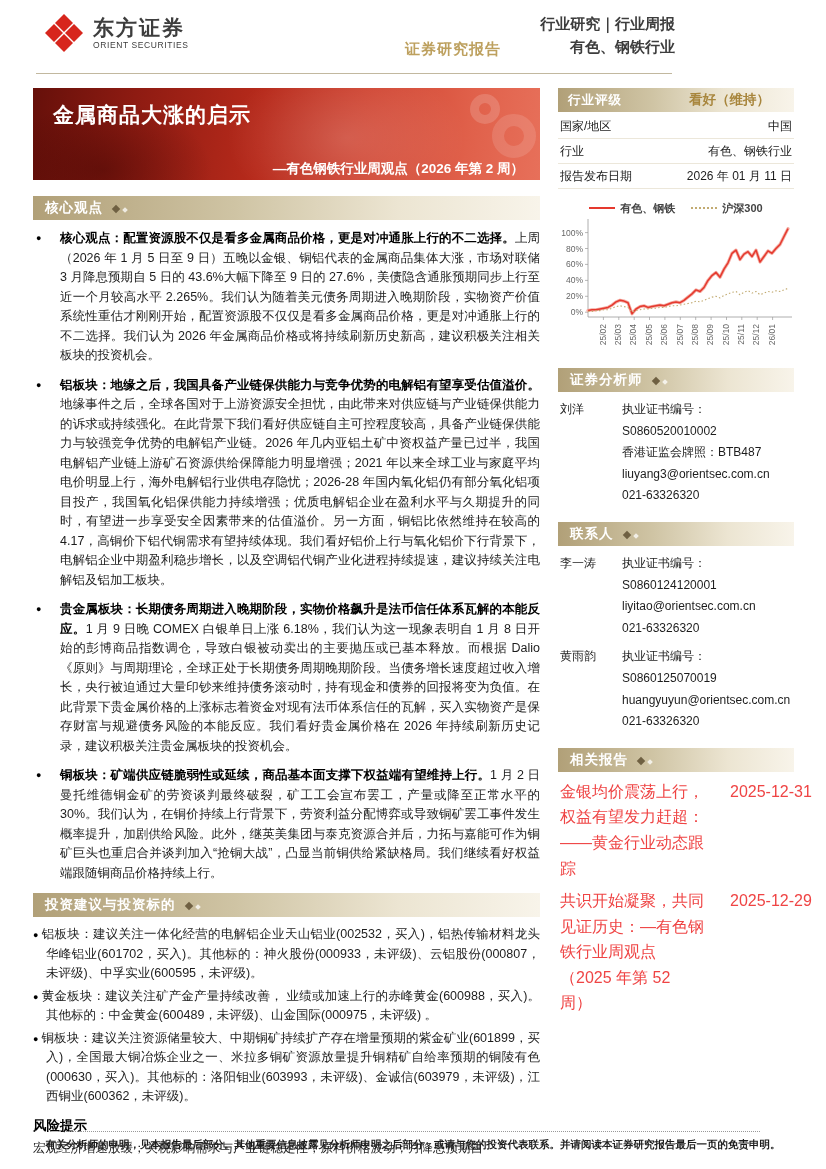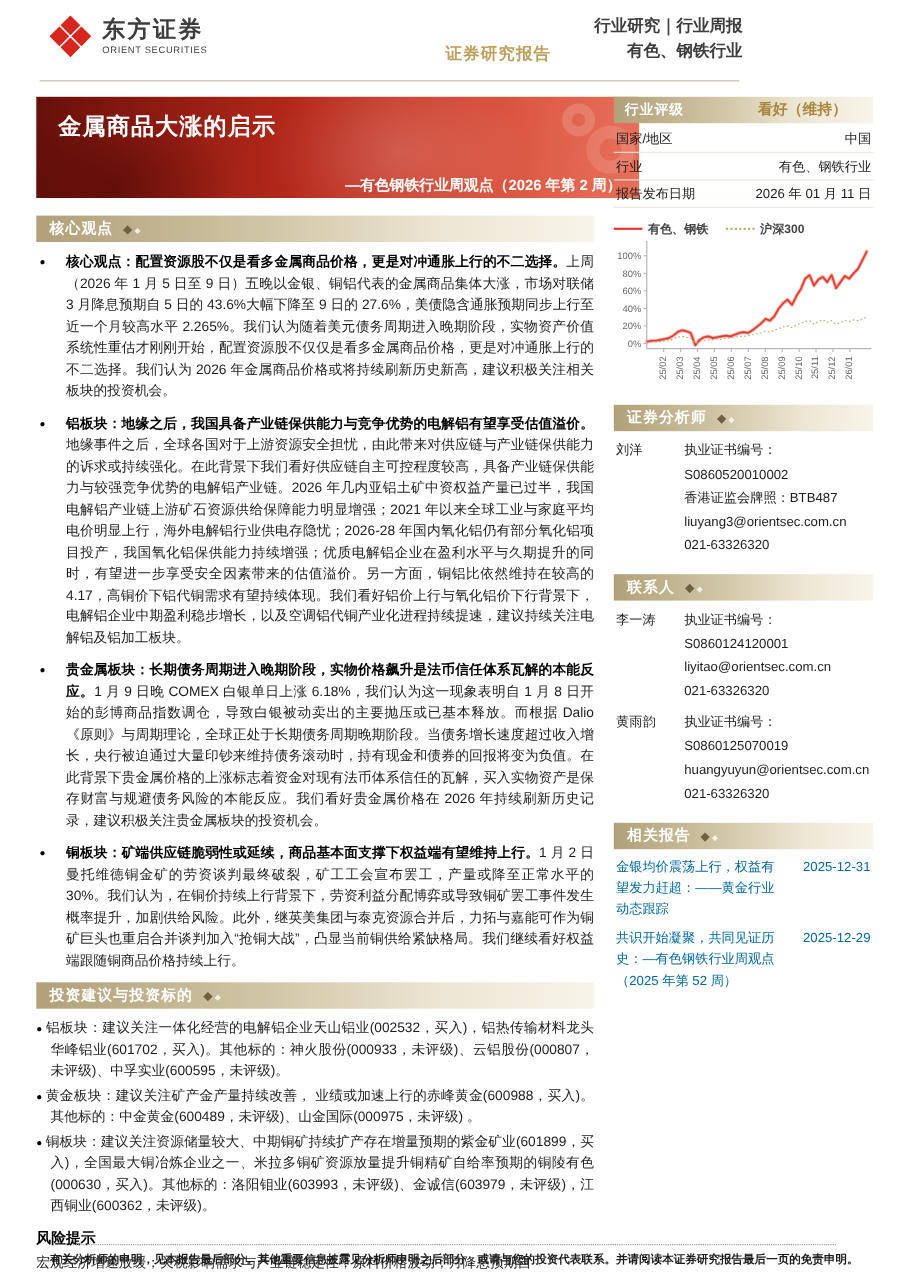--- a/index.html
+++ b/index.html
@@ -21,21 +21,21 @@
   .logo-mark{width:40px;height:40px;display:block}
   .logo-text .cn{font-size:21px;font-weight:bold;color:#3d3d3d;letter-spacing:2px;line-height:1.1}
   .logo-text .en{font-size:8.5px;font-weight:normal;color:#3d3d3d;letter-spacing:.6px}
   .center-title{position:absolute;left:368px;top:40px;width:170px;text-align:center;
     font-size:15px;font-weight:bold;color:#bda05e;letter-spacing:1px}
   .hdr-right{position:absolute;right:33px;top:12px;text-align:right;line-height:1.55}
   .hdr-right .l1{font-size:15px;font-weight:bold;color:#3d3d3d}
   .hdr-right .l2{font-size:15px;font-weight:bold;color:#3d3d3d}
   .hdr-rule{position:absolute;top:73px;left:36px;right:36px;border-top:1px solid #c2b89f}
   
-  .banner{position:absolute;left:33px;top:88px;width:548px;height:92px;overflow:hidden;
+  .banner{position:absolute;left:33px;top:88px;width:507px;height:92px;overflow:hidden;
     background:linear-gradient(96deg,#66100a 0%,#8e1b12 20%,#b72a1b 45%,#cf4330 65%,#e0604a 85%,#e7705a 100%)}
   .banner .glow{position:absolute;left:38%;top:-30px;width:240px;height:160px;
     background:radial-gradient(ellipse,rgba(255,255,255,.16),transparent 70%)}
   .banner .shade{position:absolute;left:-40px;bottom:-60px;width:220px;height:140px;
     background:radial-gradient(ellipse,rgba(60,5,2,.45),transparent 70%)}
   .ring{position:absolute;border-radius:50%;border-style:solid;border-color:rgba(255,255,255,.16)}
   .ring.r1{right:40px;top:6px;width:30px;height:30px;border-width:9px}
   .ring.r2{right:4px;top:26px;width:44px;height:44px;border-width:12px;border-color:rgba(255,255,255,.13)}
   .banner-title{position:absolute;left:20px;top:13px;font-size:21px;font-weight:bold;color:#fff;letter-spacing:1px}
   .banner-sub{position:absolute;right:16px;bottom:2px;font-size:13.5px;font-weight:bold;color:#fff}
@@ -63,30 +63,30 @@
   .sidebar{position:absolute;left:558px;top:88px;width:236px}
   .rating-bar{display:flex;justify-content:space-between;align-items:center;height:24px;padding:0 24px 0 10px;
     background:linear-gradient(to right,var(--bar-dark) 0%,#cfc4a4 40%,#ece5d2 70%,#f8f4ea 100%)}
   .rating-label{color:#fff;font-weight:bold;font-size:12.5px;letter-spacing:1px}
   .rating-value{color:var(--accent-gold);font-weight:bold;font-size:13.5px}
   .info-rows{margin-top:2px}
   .info-row{display:flex;justify-content:space-between;font-size:12px;padding:4px 2px 3px 2px;
     border-bottom:1px solid #ece7da;color:#1c1c1c}
   .info-row .v{text-align:right}
   .chart-box{margin-top:12px}
-  .legend{display:flex;align-items:center;gap:16px;font-size:11px;color:#444;height:14px}
+  .legend{display:flex;justify-content:center;align-items:center;gap:16px;font-size:11px;color:#444;height:14px}
   .legend .item{display:flex;align-items:center;gap:5px;font-weight:bold}
   .sw-line{width:26px;height:0;border-top:2px solid var(--chart-red)}
   .sw-dot{width:26px;height:0;border-top:2px dotted var(--chart-tan)}
   .chart-svg{display:block;margin-top:2px}
   .tick{font-size:8.5px;fill:#666}
   .side-sec{margin-top:15px}
   .person{display:grid;grid-template-columns:62px 1fr;font-size:12px;line-height:1.8;color:#1c1c1c;margin-top:7px;padding:0 2px}
   .person .name{padding-top:0}
-  .rep{display:flex;gap:24px;font-size:12px;line-height:1.6;color:#0369a1;margin-top:7px;padding:0 2px}
+  .rep{display:flex;gap:24px;font-size:16px;line-height:1.6;color:#ef4444;margin-top:7px;padding:0 2px}
   .rep .t{flex:1}
   .rep .d{width:62px;white-space:nowrap}
   
   .foot-rule{position:absolute;top:1131px;left:66px;right:66px;border-top:1px dotted #999}
   .foot-text{position:absolute;top:1138px;left:0;width:826px;text-align:center;
     font-size:10.5px;font-weight:bold;color:#1c1c1c}
 </style>
 </head>
 <body>
 

